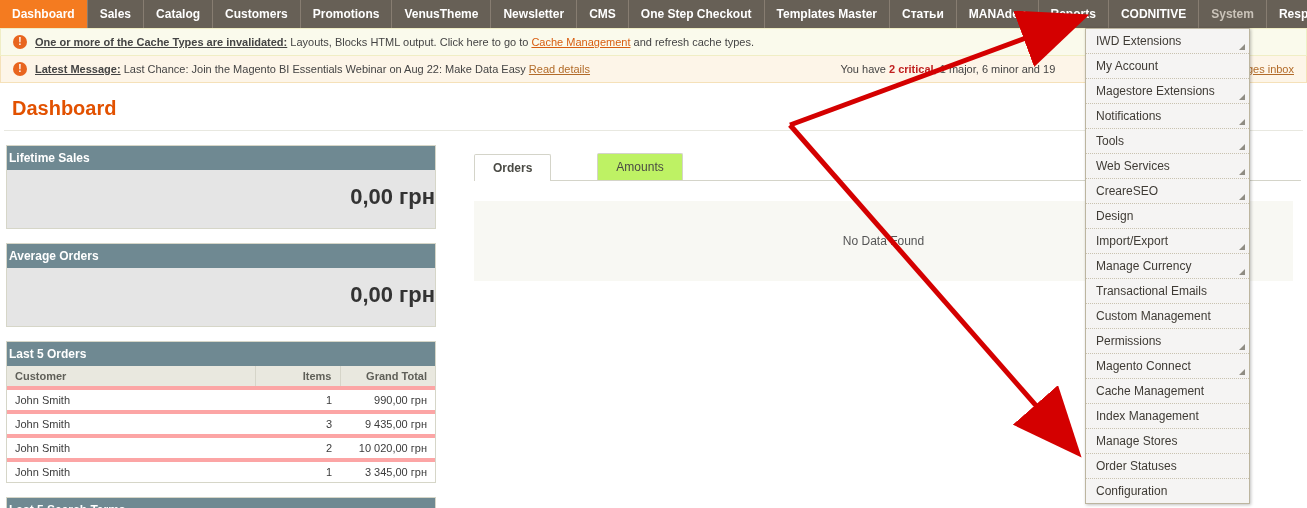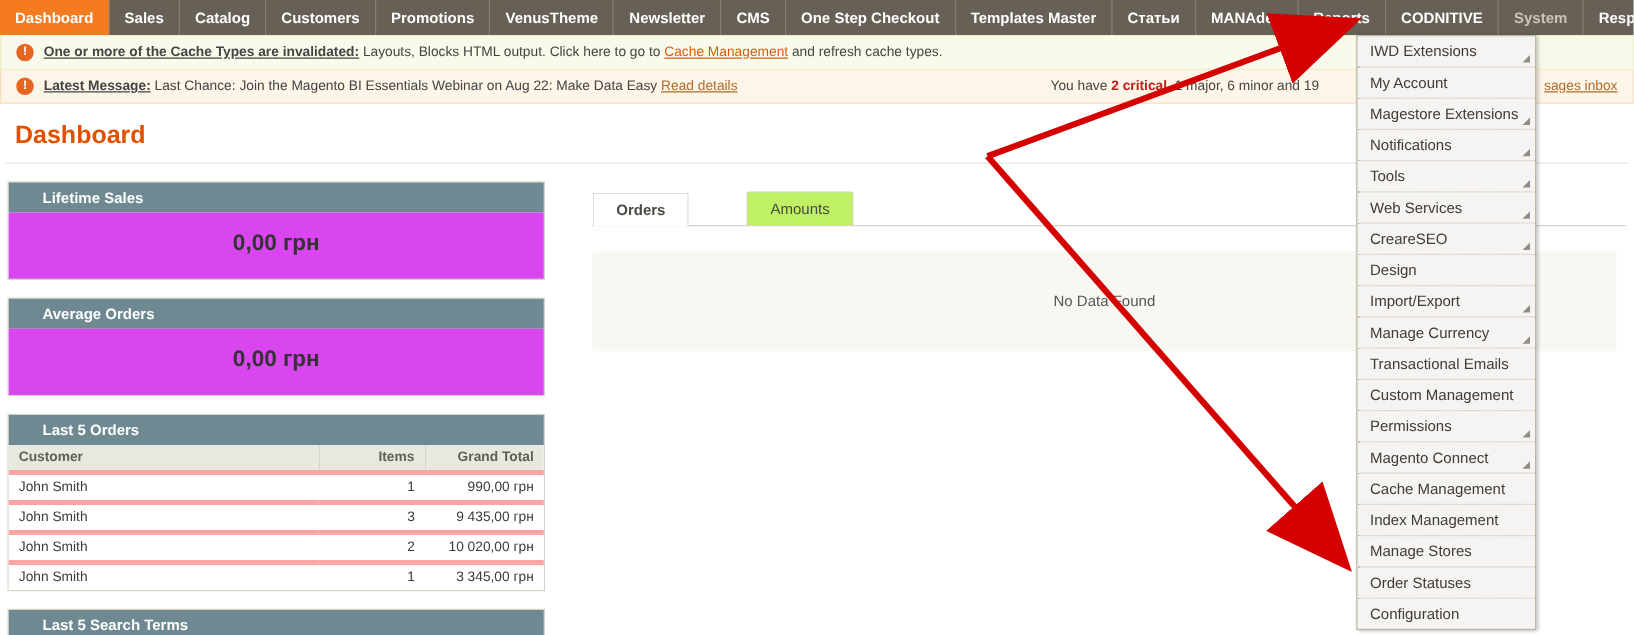--- a/index.html
+++ b/index.html
@@ -10,21 +10,21 @@
   .topnav-item {
     color: #fff; font-weight: bold; font-size: 12px; padding: 0 12px;
     line-height: 28px; border-right: 1px solid #877d71; cursor: pointer;
     white-space: nowrap;
   }
   .topnav-item.active { background: #f47b20; }
   .topnav-item.dim { color: #cac3b9; font-weight: bold; }
 
   
   .dropdown {
-    position: absolute; top: 28px; left: 1085px; width: 144px;
+    position: absolute; top: 28px; left: 1085px; width: 165px;
     background: #f5f4f3; border: 1px solid #bcb59f; z-index: 20;
     box-shadow: 1px 1px 3px rgba(0,0,0,.25);
   }
   .dropdown-item {
     position: relative;
     padding: 5px 10px; border-bottom: 1px dotted #c9c2af;
     font-size: 12px; color: #3f3b35; cursor: pointer;
   }
   .dropdown-item:last-child { border-bottom: none; }
   .dropdown-item.has-sub::after {
@@ -51,22 +51,22 @@
   
   .page-title { color: #e25100; font-size: 20px; font-weight: bold; padding: 14px 12px 10px; }
   .hr { height: 1px; background: #e8e8e0; margin: 0 4px 14px; }
 
   
   .cols { display: flex; padding: 0 6px; gap: 30px; }
   .left { width: 430px; }
   .right { flex: 1; }
 
   .panel { margin-bottom: 14px; border: 1px solid #d6d6c8; }
-  .panel-h { background: #6f8992; color: #fff; font-weight: bold; font-size: 12px; padding: 5px 27px; }
-  .panel-big { text-align: center; font-size: 18px; font-weight: bold; color: #333; padding: 14px 0 18px; background: #d946ef; }
+  .panel-h { background: #6f8992; color: #fff; font-weight: bold; font-size: 12px; padding: 5px 2px; }
+  .panel-big { text-align: right; font-size: 22px; font-weight: bold; color: #333; padding: 14px 0 18px; background: #e5e5e5; }
 
   table.grid { width: 100%; border-collapse: collapse; background: #fff; font-size: 11px; }
   table.grid th { background: #e9e8df; color: #5f5f58; font-weight: bold; text-align: left; padding: 4px 8px; border-left: 1px solid #d6d5c9; }
   table.grid th:first-child { border-left: none; }
   table.grid td { padding: 4px 8px; border-top: 4px solid #fca5a5; color: #3b3b3b; }
   table.grid td.r, table.grid th.r { text-align: right; }
 
   
   .tabs { display: flex; border-bottom: 1px solid #d4d4c9; margin: 8px 0 0 8px; gap: 44px; }
   .tab {

